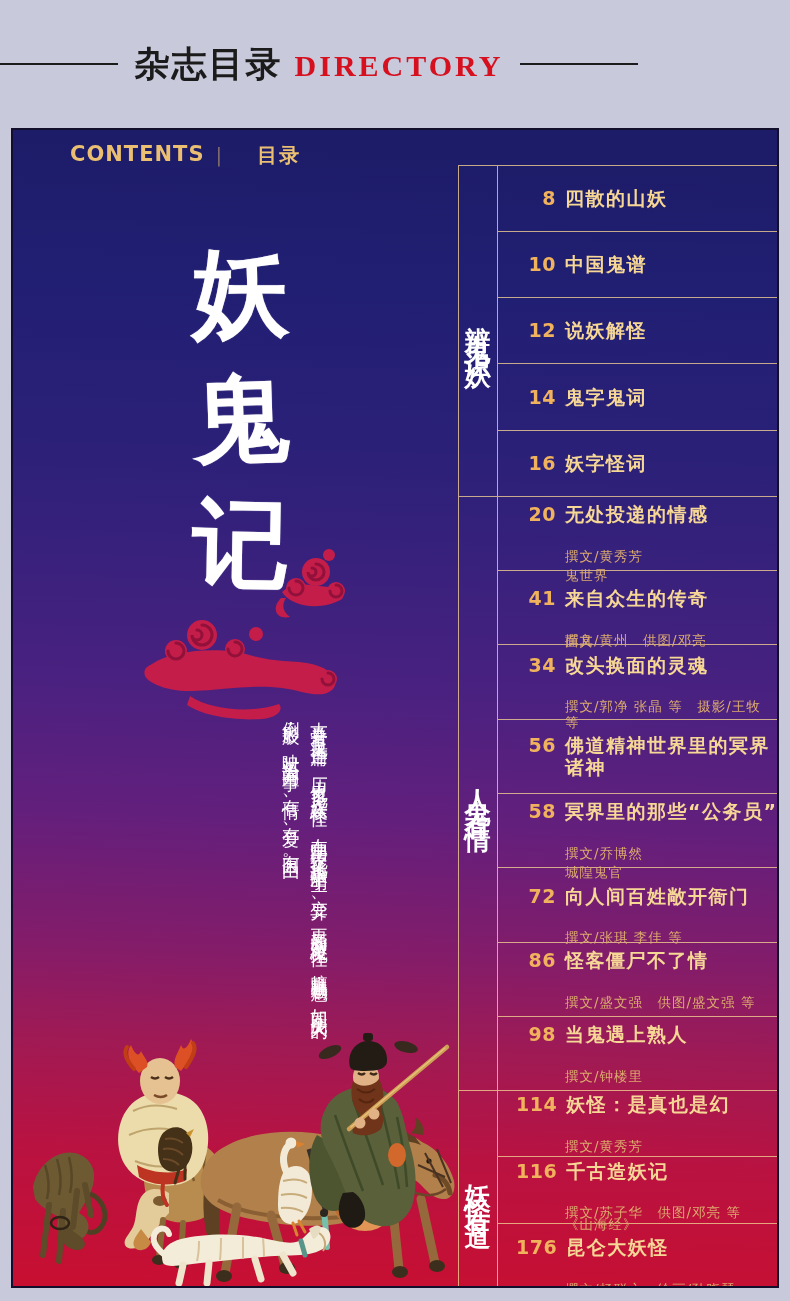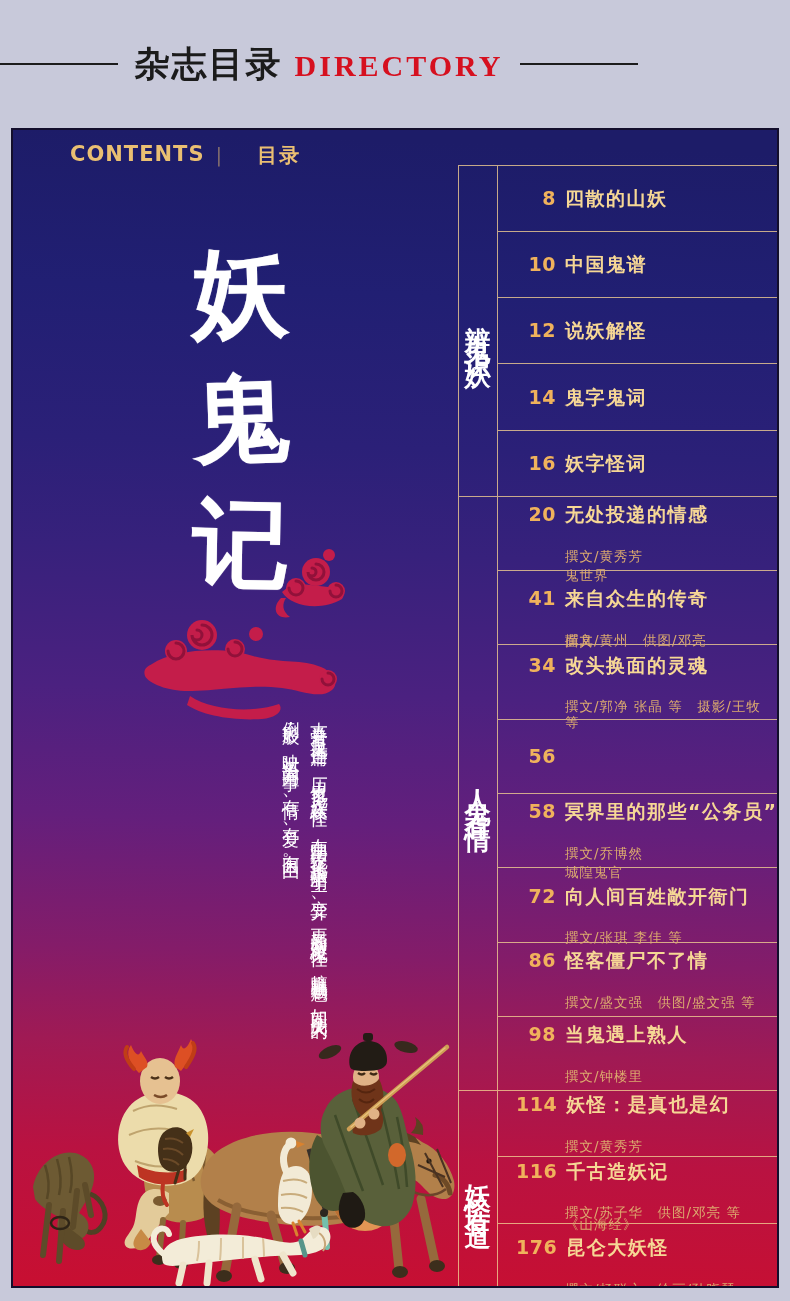--- a/index.html
+++ b/index.html
@@ -299,20 +299,21 @@
               <div class="kicker">面具</div>
               <div class="line">
                 <div class="num">34</div>
                 <div class="title">改头换面的灵魂</div>
               </div>
               <div class="credits">撰文/郭净 张晶 等　摄影/王牧 等</div>
             </div>
             <div class="row">
               <div class="line">
                 <div class="num">56</div>
+                <div class="title">佛道精神世界里的冥界诸神</div>
               </div>
             </div>
             <div class="row">
               <div class="line">
                 <div class="num">58</div>
                 <div class="title">冥界里的那些“公务员”</div>
               </div>
               <div class="credits">撰文/乔博然</div>
             </div>
             <div class="row">

